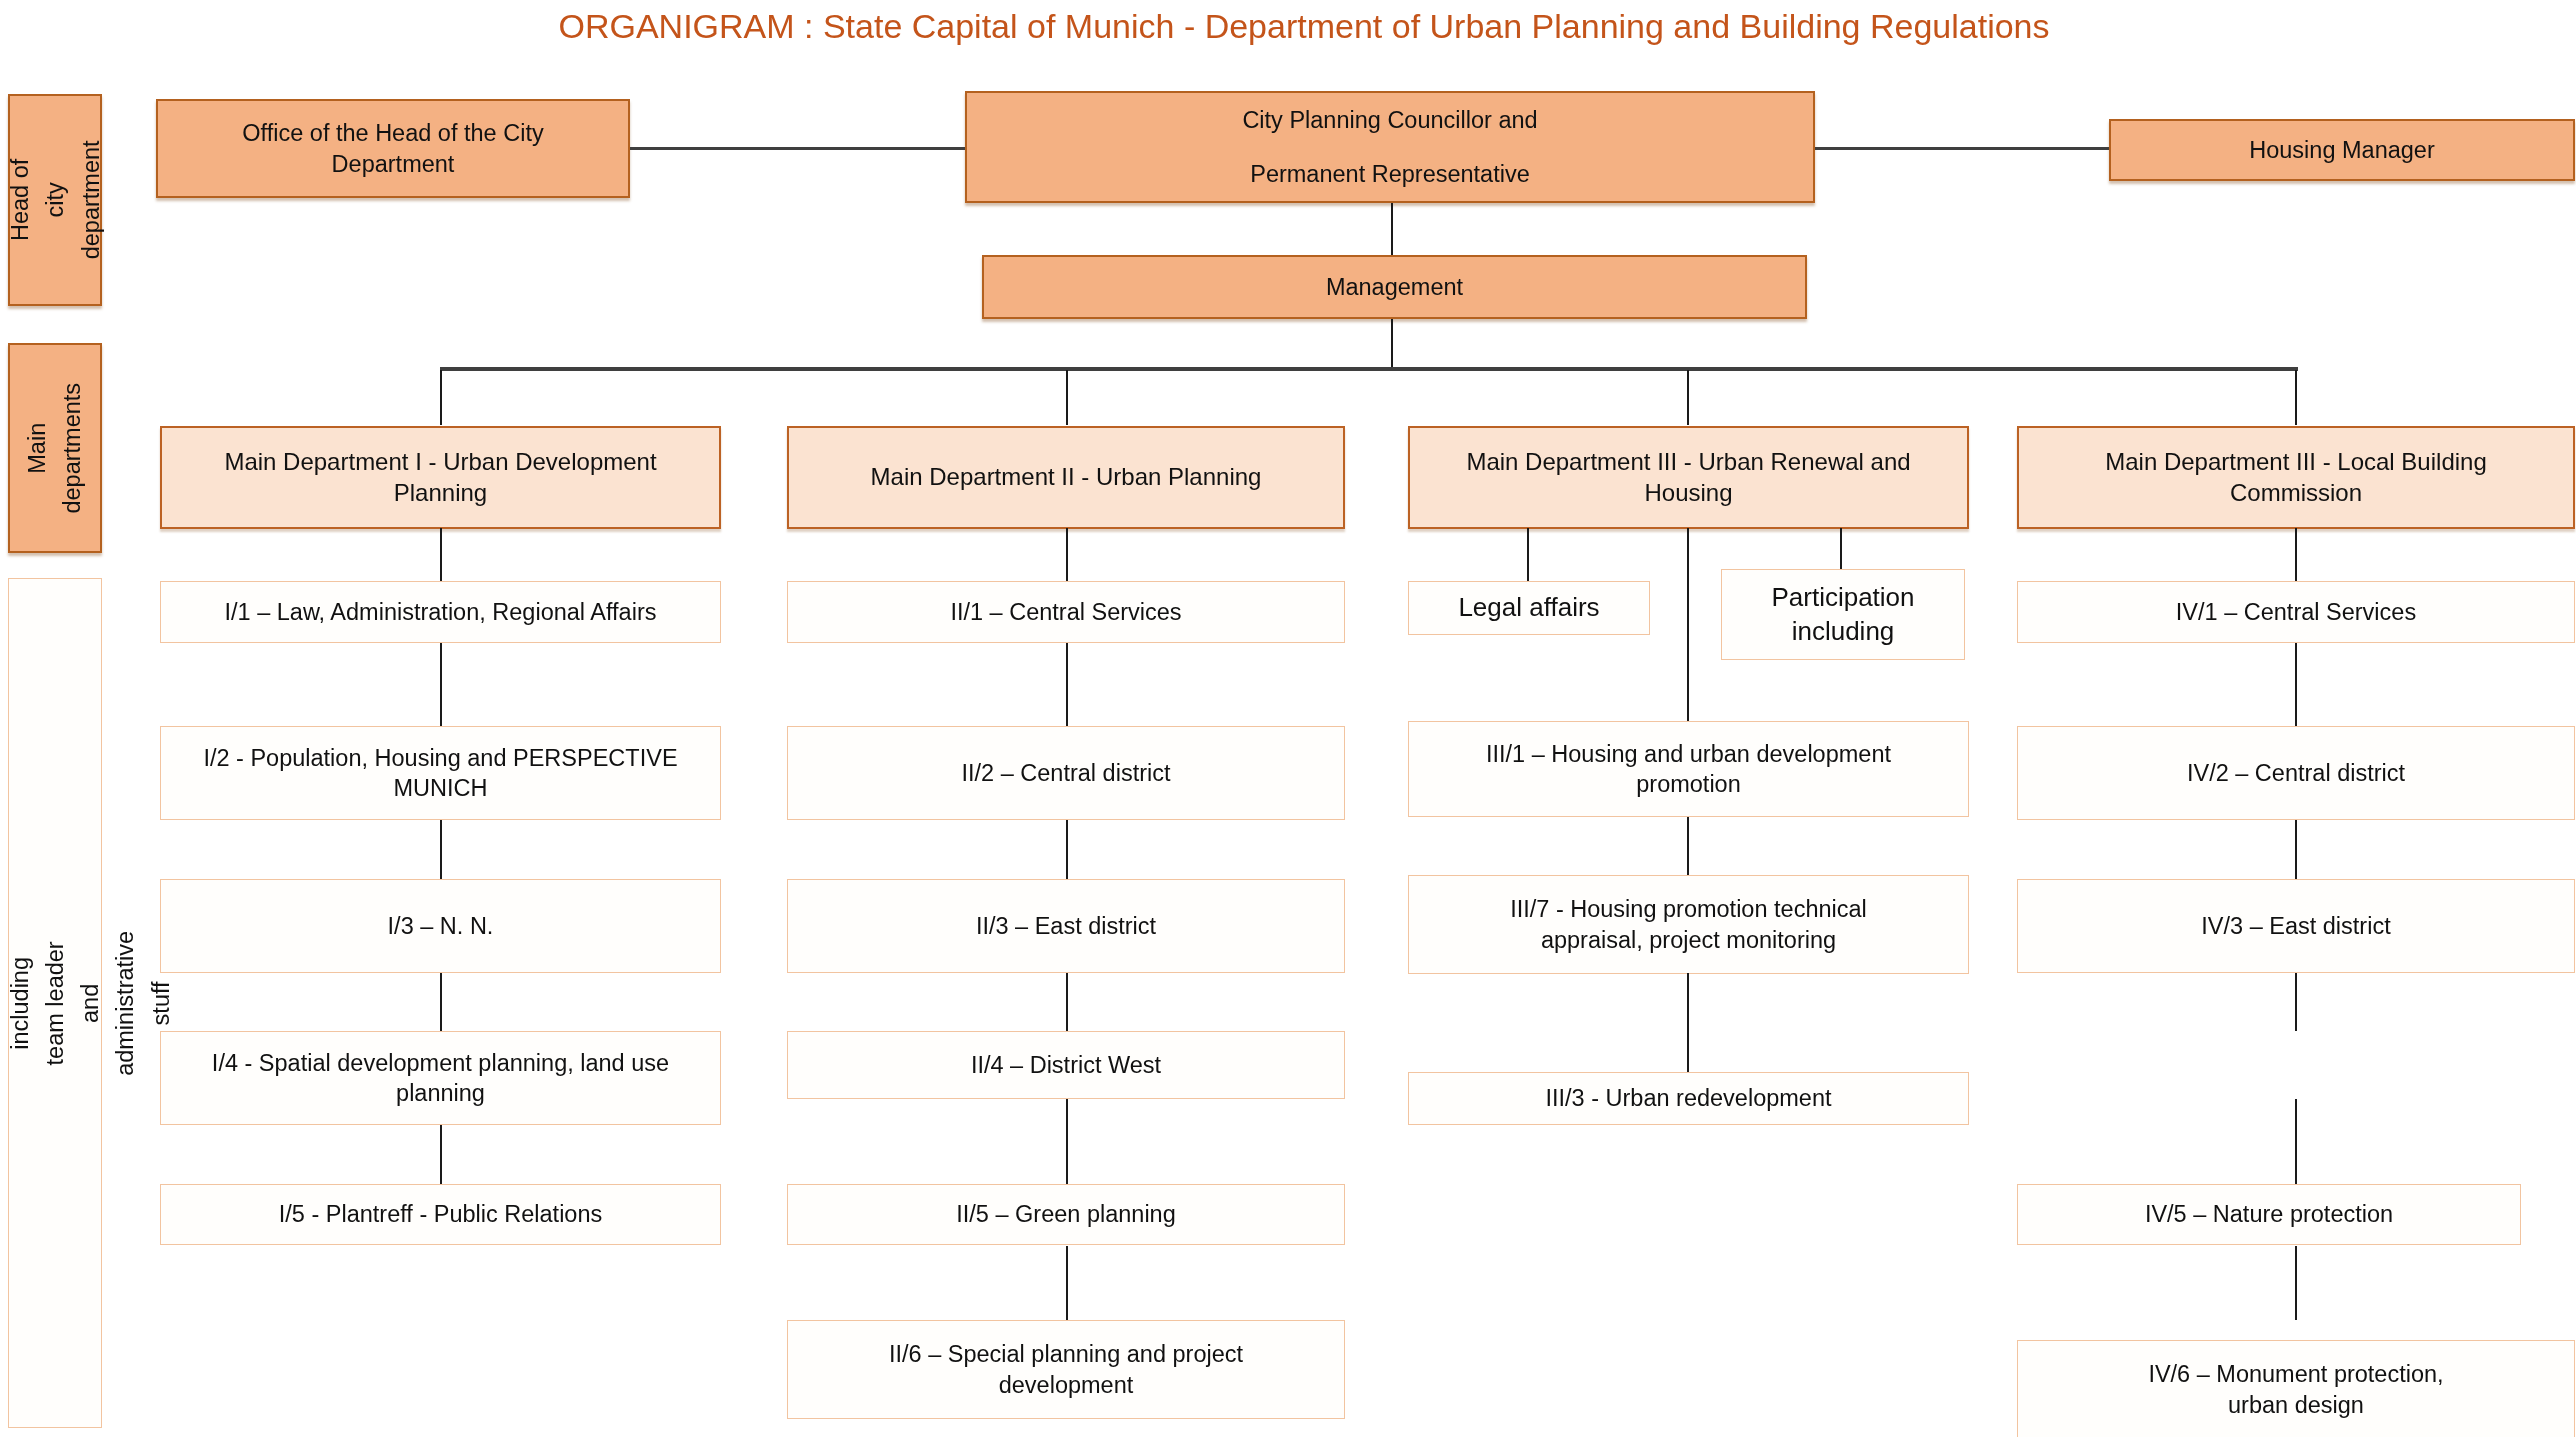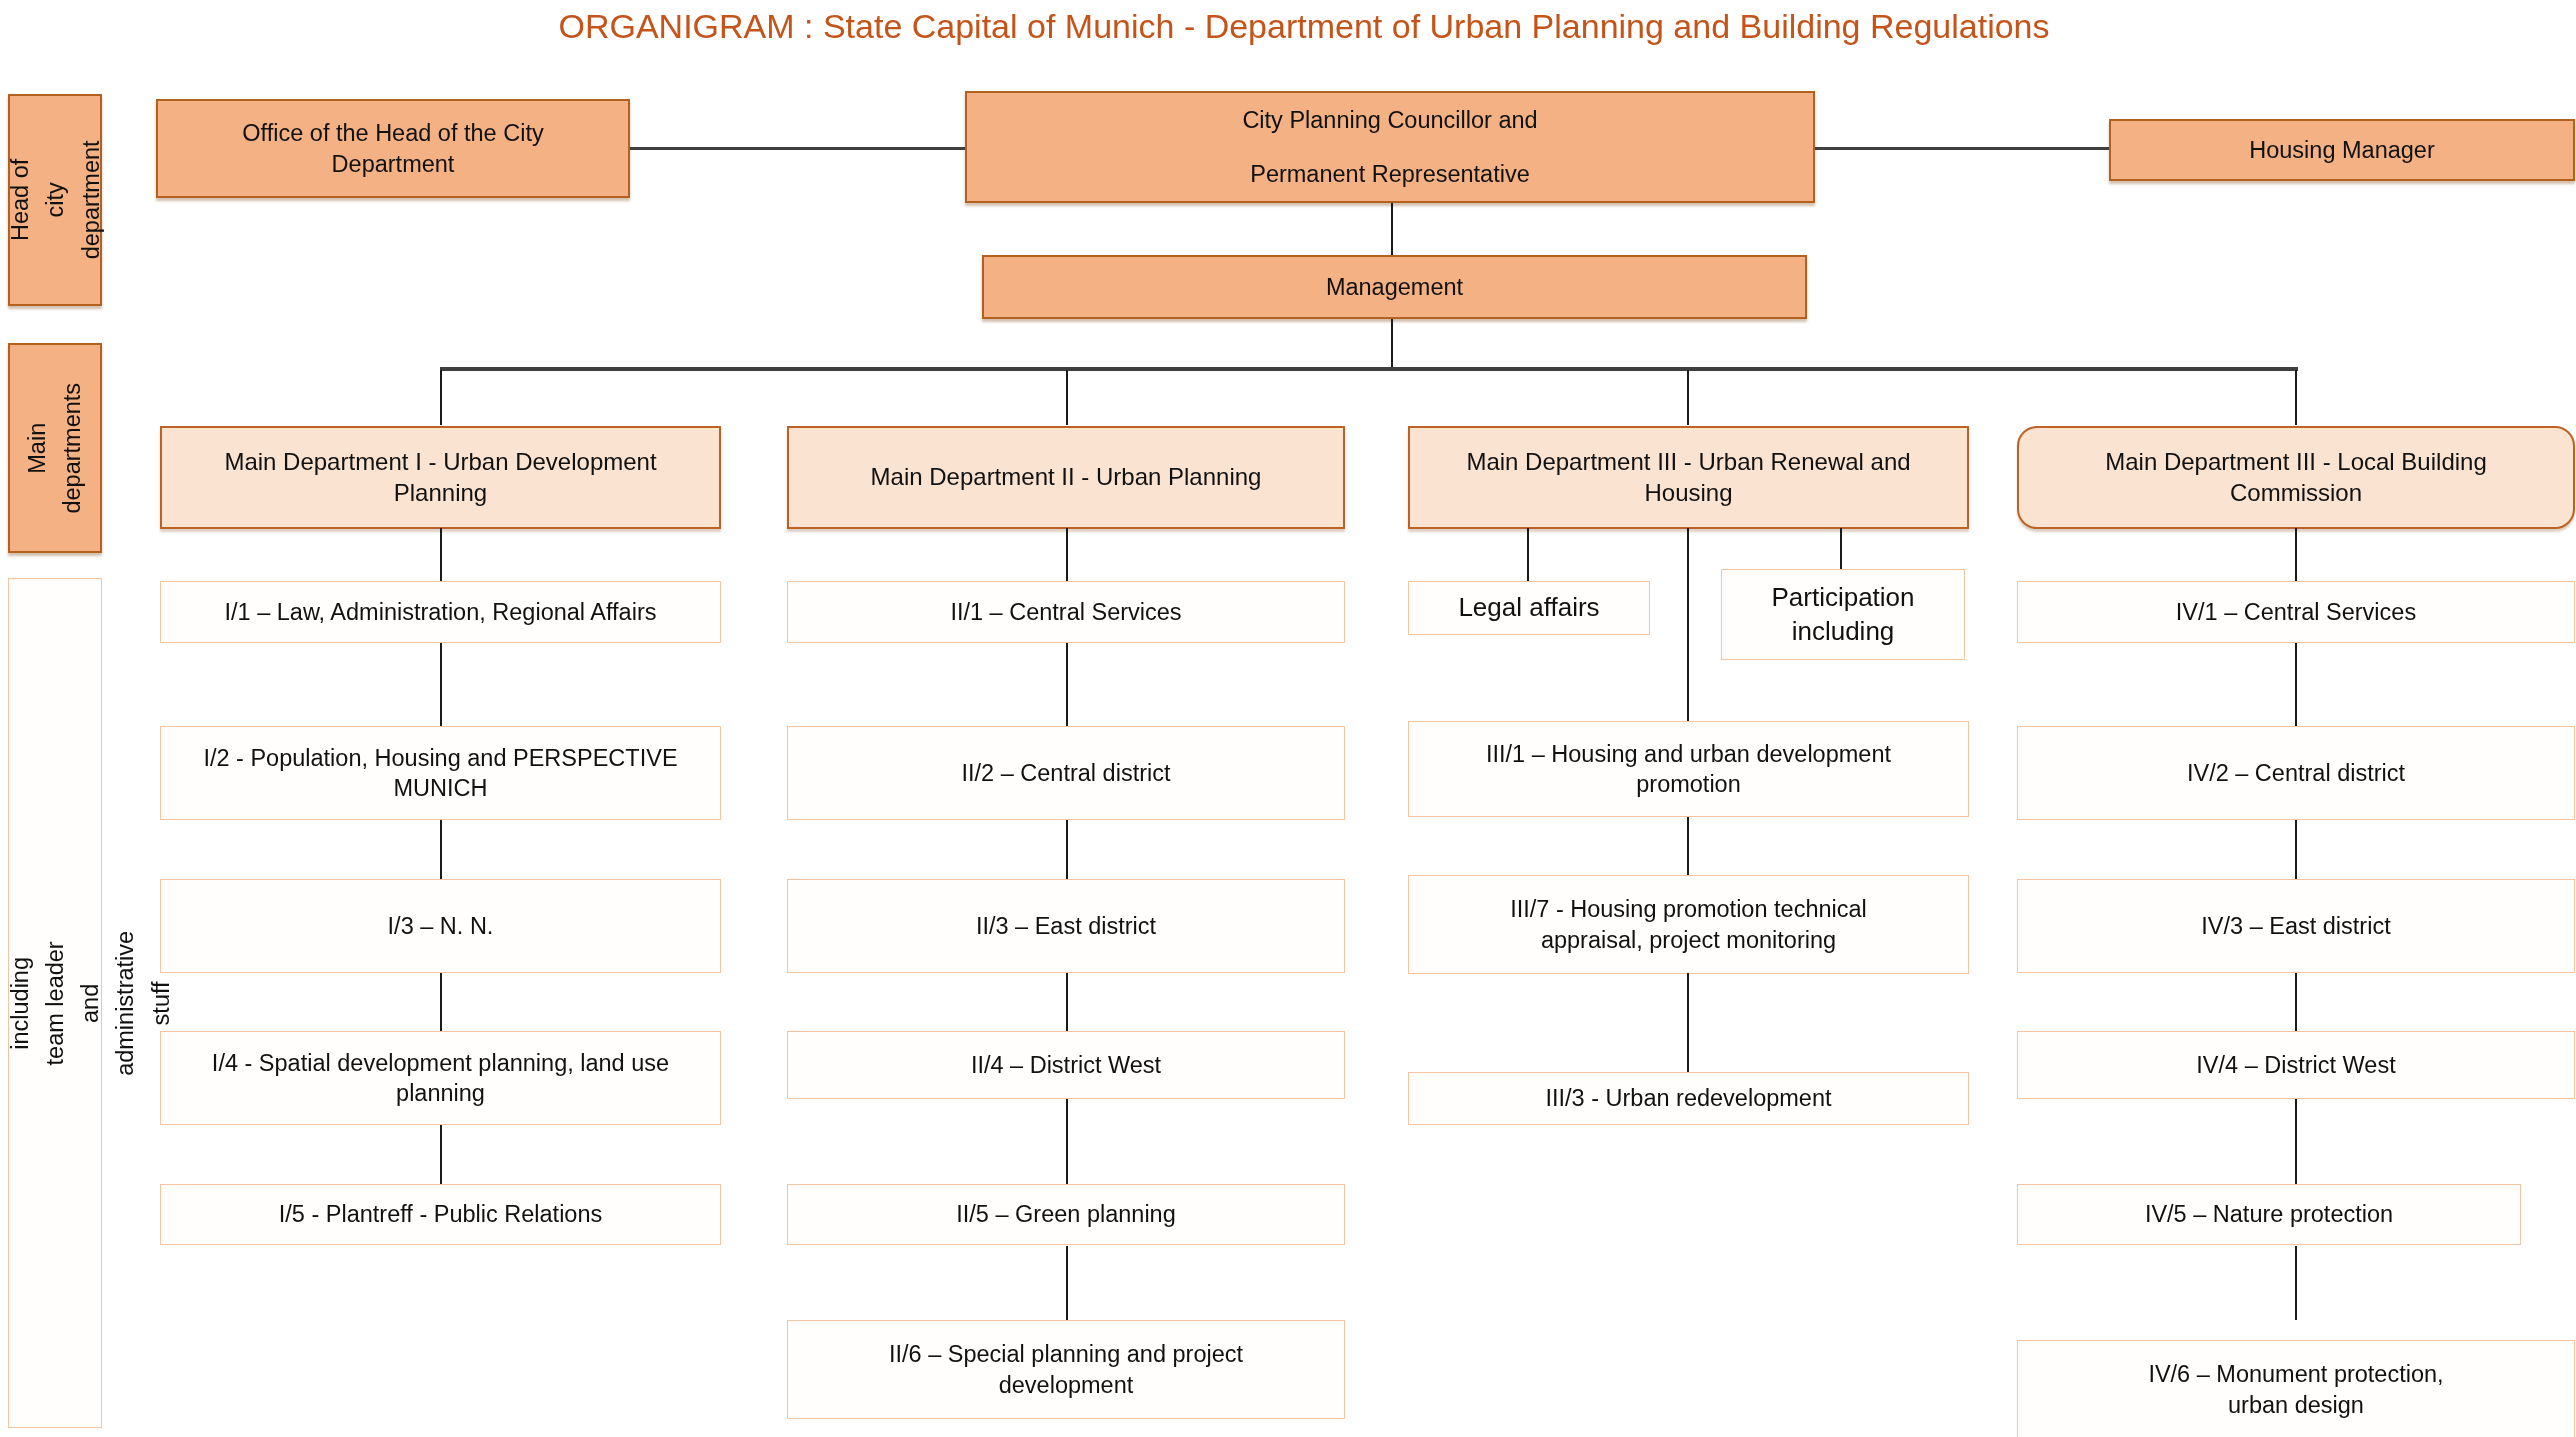--- a/index.html
+++ b/index.html
@@ -84,21 +84,21 @@
   <div class="vline" style="left:440px;top:370px;width:1.9px;height:55px;"></div>
   <div class="vline" style="left:1066px;top:370px;width:1.9px;height:55px;"></div>
   <div class="vline" style="left:1687px;top:370px;width:1.9px;height:55px;"></div>
   <div class="vline" style="left:2295px;top:370px;width:1.9px;height:55px;"></div>
 
   <div class="box header" style="left:160px;top:426px;width:561px;height:103px;">Main Department I - Urban Development
 Planning</div>
   <div class="box header" style="left:787px;top:426px;width:558px;height:103px;">Main Department II - Urban Planning</div>
   <div class="box header" style="left:1408px;top:426px;width:561px;height:103px;">Main Department III - Urban Renewal and
 Housing</div>
-  <div class="box header" style="left:2017px;top:426px;width:558px;height:103px;border-radius:20px;">Main Department III - Local Building
+  <div class="box header" style="left:2017px;top:426px;width:558px;height:103px;">Main Department III - Local Building
 Commission</div>
 
   <div class="vline" style="left:440px;top:528px;width:1.9px;height:53px;"></div>
   <div class="box sub" style="left:160px;top:581px;width:561px;height:62px;">I/1 – Law, Administration, Regional Affairs</div>
   <div class="vline" style="left:440px;top:643px;width:1.9px;height:83px;"></div>
   <div class="box sub" style="left:160px;top:726px;width:561px;height:94px;">I/2 - Population, Housing and PERSPECTIVE
 MUNICH</div>
   <div class="vline" style="left:440px;top:820px;width:1.9px;height:59px;"></div>
   <div class="box sub" style="left:160px;top:879px;width:561px;height:94px;">I/3 – N. N.</div>
   <div class="vline" style="left:440px;top:973px;width:1.9px;height:58px;"></div>
@@ -135,21 +135,20 @@
   <div class="vline" style="left:1687px;top:973px;width:1.9px;height:99px;"></div>
   <div class="box sub" style="left:1408px;top:1072px;width:561px;height:53px;">III/3 - Urban redevelopment</div>
 
   <div class="vline" style="left:2295px;top:528px;width:1.9px;height:53px;"></div>
   <div class="box sub" style="left:2017px;top:581px;width:558px;height:62px;">IV/1 – Central Services</div>
   <div class="vline" style="left:2295px;top:643px;width:1.9px;height:83px;"></div>
   <div class="box sub" style="left:2017px;top:726px;width:558px;height:94px;">IV/2 – Central district</div>
   <div class="vline" style="left:2295px;top:820px;width:1.9px;height:59px;"></div>
   <div class="box sub" style="left:2017px;top:879px;width:558px;height:94px;">IV/3 – East district</div>
   <div class="vline" style="left:2295px;top:973px;width:1.9px;height:58px;"></div>
-  <div class="box sub" style="left:2017px;top:1031px;width:558px;height:68px;">IV/4 – District West</div>
   <div class="vline" style="left:2295px;top:1099px;width:1.9px;height:85px;"></div>
   <div class="box sub" style="left:2017px;top:1184px;width:504px;height:61px;">IV/5 – Nature protection</div>
   <div class="vline" style="left:2295px;top:1246px;width:1.9px;height:74px;"></div>
   <div class="box sub" style="left:2017px;top:1320px;width:558px;height:99px;margin-top:20px;">IV/6 – Monument protection,
 urban design</div>
 
 </div>
 
 
 </body></html>

